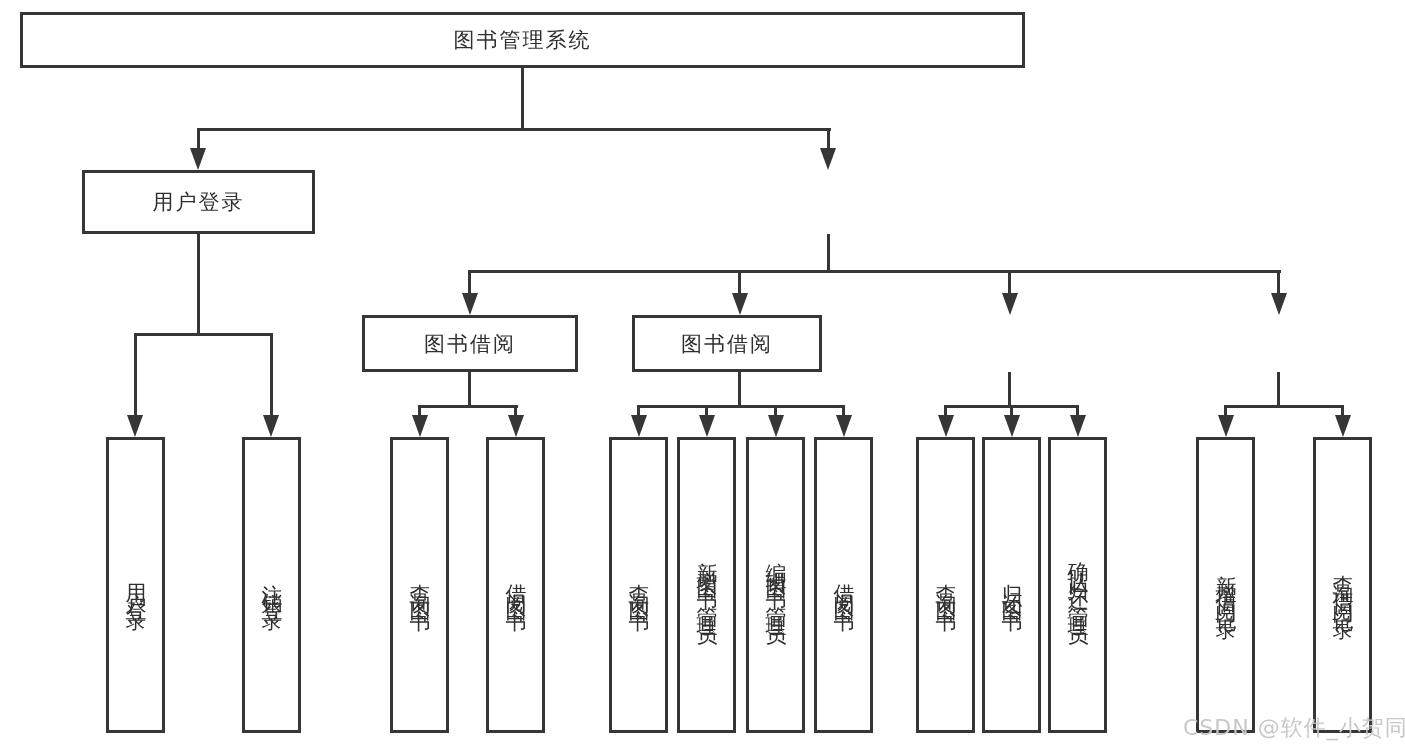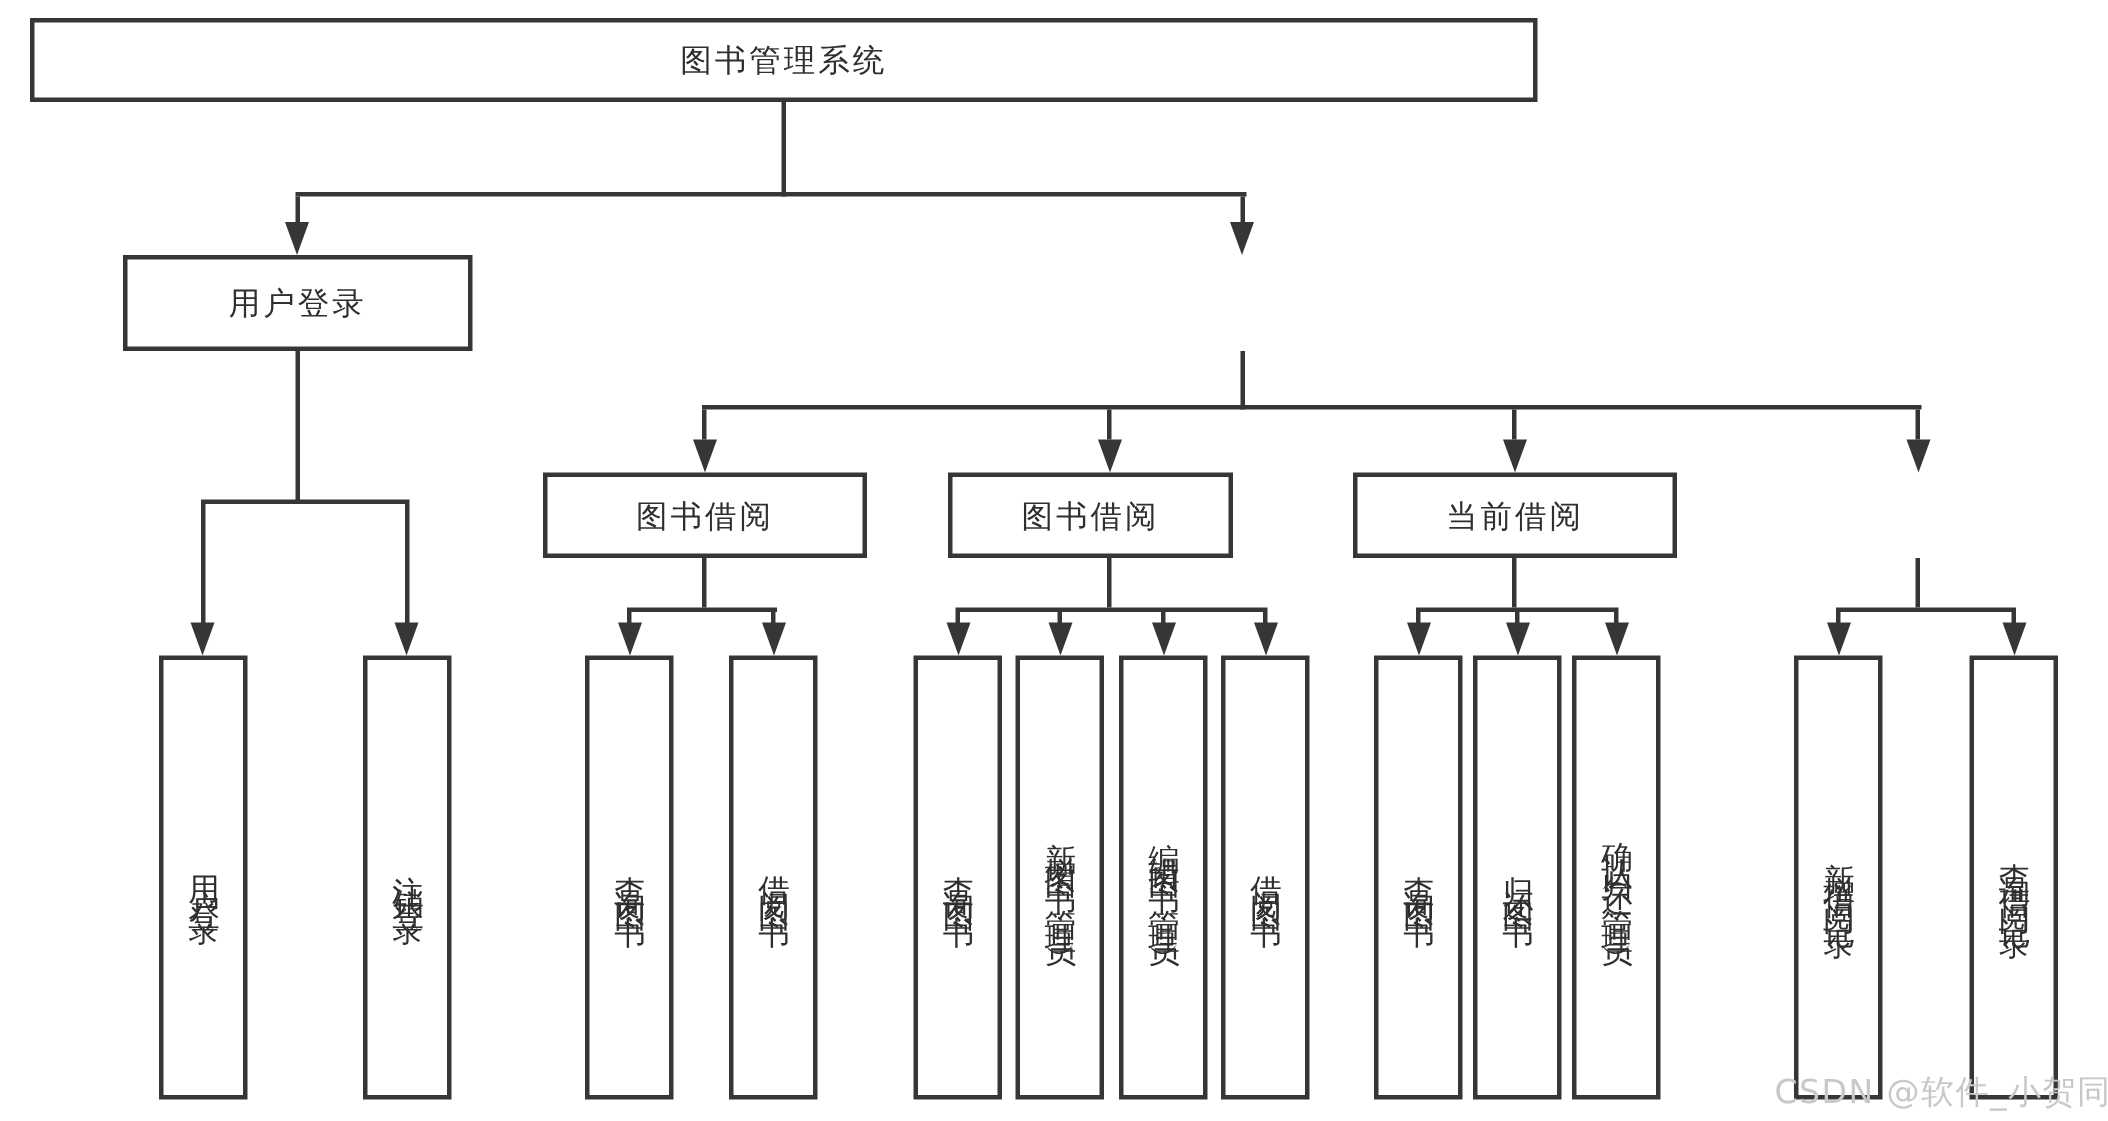--- a/index.html
+++ b/index.html
@@ -45,23 +45,20 @@
 
   <div class="node h" style="left:82px;top:170px;width:233px;height:64px">
     <span class="lbl">用户登录</span>
   </div>
 
   <div class="node h" style="left:362px;top:315px;width:216px;height:57px">
     <span class="lbl">图书借阅</span>
   </div>
   <div class="node h" style="left:632px;top:315px;width:190px;height:57px">
     <span class="lbl">图书借阅</span>
-  </div>
-  <div class="node h" style="left:902px;top:315px;width:216px;height:57px">
-    <span class="lbl">当前借阅</span>
   </div>
 
   <div class="node v" style="left:106px;top:437px;width:59px;height:296px">
     <span class="lbl">用户登录</span>
   </div>
   <div class="node v" style="left:242px;top:437px;width:59px;height:296px">
     <span class="lbl">注销登录</span>
   </div>
 
   <div class="node v" style="left:390px;top:437px;width:59px;height:296px">

